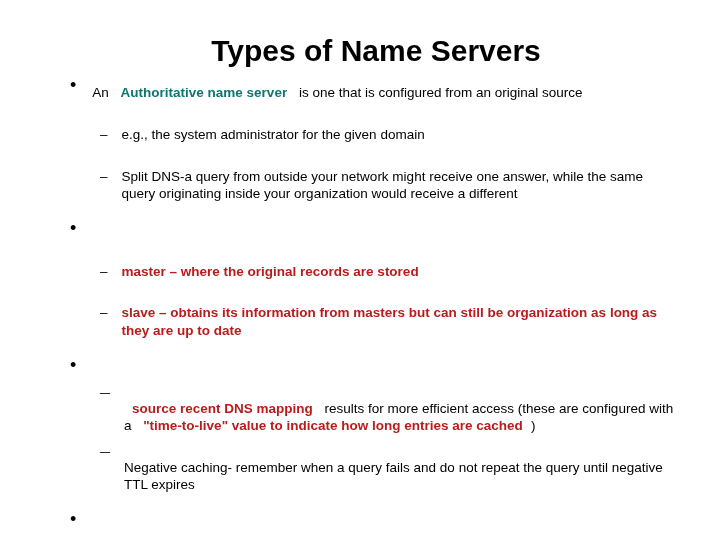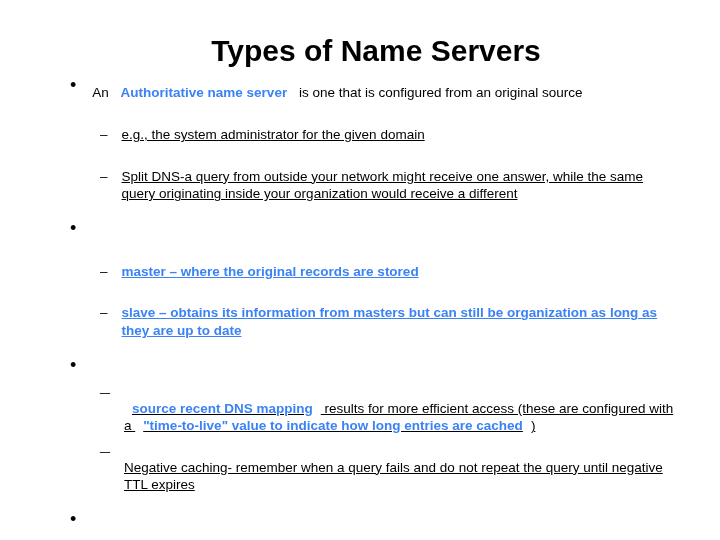--- a/index.html
+++ b/index.html
@@ -33,25 +33,25 @@
       font-size: 18px;
       margin-right: 8px;
       margin-top: -1px;
       flex-shrink: 0;
     }
     .bullet-text {
       flex: 1;
       line-height: 1.35;
     }
     .highlight-green {
-      color: #3b82f6;
+      color: #0f766e;
       font-weight: bold;
     }
     .highlight-olive {
-      color: #3b82f6;
+      color: #b91c1c;
       font-weight: bold;
     }
     .sub-list {
       margin-left: 30px;
       margin-top: 2px;
       margin-bottom: 3px;
     }
     .sub-item {
       display: flex;
       align-items: flex-start;
@@ -59,21 +59,20 @@
       line-height: 1.3;
     }
     .sub-dash {
       margin-right: 6px;
       flex-shrink: 0;
       font-size: 13.5px;
     }
     .sub-text {
       flex: 1;
       line-height: 1.3;
-      text-decoration: underline;
     }
     .caching-sub {
       margin-left: 30px;
       margin-top: 2px;
       margin-bottom: 2px;
     }
     .caching-item {
       display: flex;
       align-items: flex-start;
       margin-bottom: 2px;

